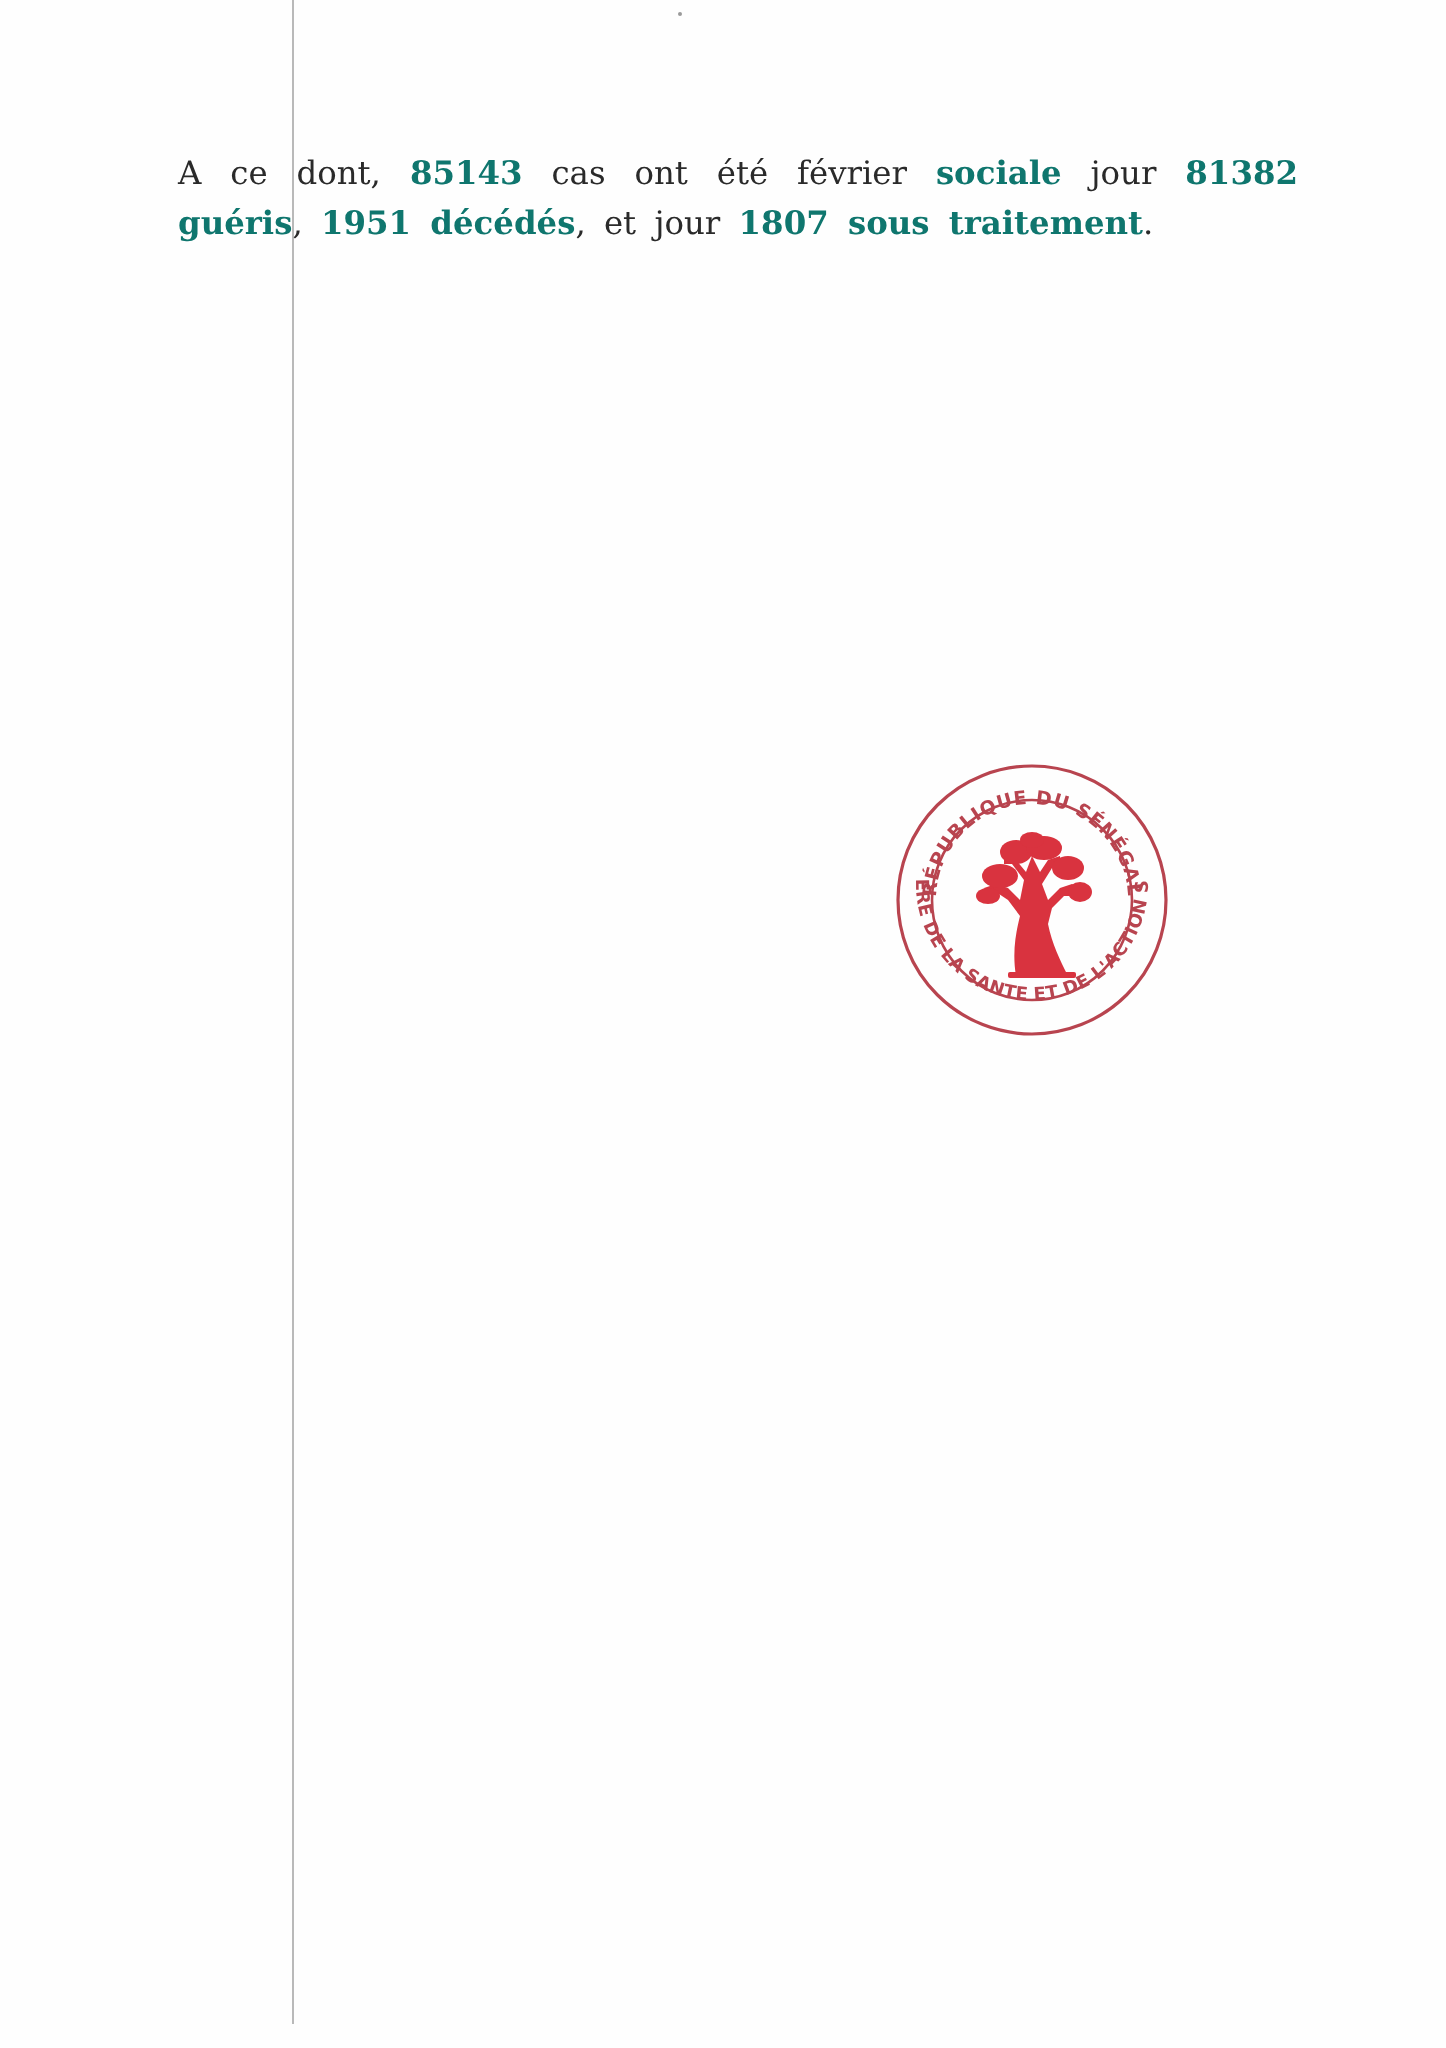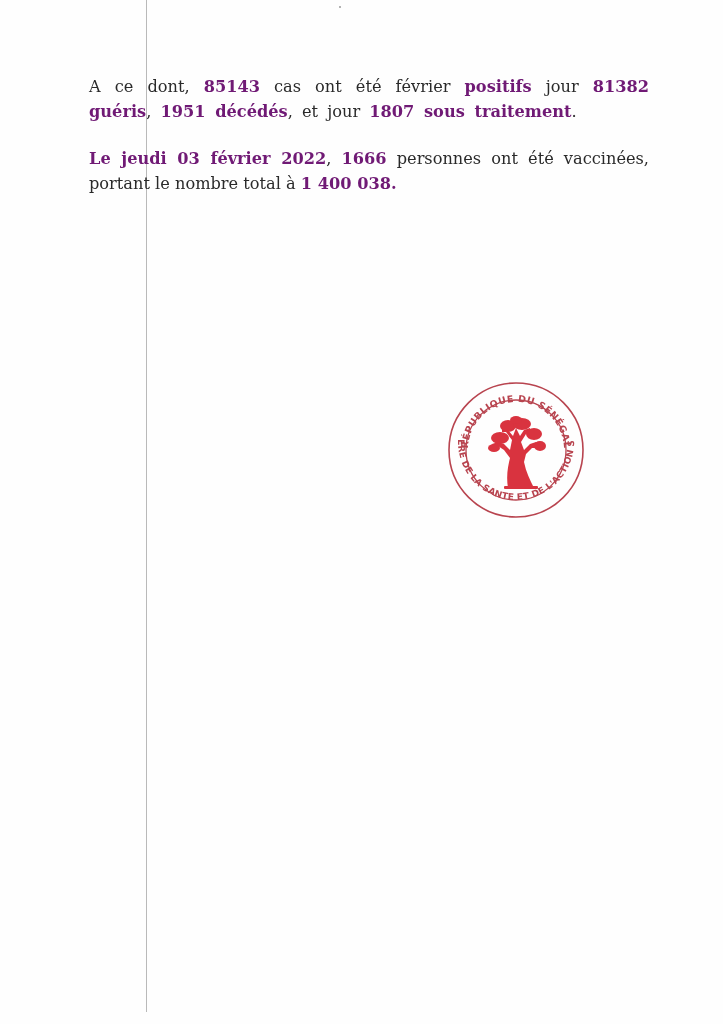--- a/index.html
+++ b/index.html
@@ -41,44 +41,41 @@
       line-height: 25px;
     }
     .para {
       margin: 0 0 22px 0;
       text-align: justify;
       text-align-last: left;
     }
     .para.p1 { word-spacing: 4px; }
     .para b {
       font-weight: bold;
-      color: #701a75;
+      color: #0f766e;
     }
     .stamp {
       position: absolute;
       left: 446px;
       top: 380px;
       width: 140px;
       height: 140px;
     }
   </style>
 </head>
 <body>
 
 <div class="scan-line"></div>
 <div class="speck"></div>
 
 <div class="content">
   <p class="para p1">
-    <span>A ce dont, </span><b>85143</b><span> cas ont été février </span><b>positifs</b><span> jour </span><b>81382 guéris</b><span>, </span><b>1951 décédés</b><span>, et jour </span><b>1807 sous traitement</b><span>.</span>
+    <span>A ce dont, </span><b>85143</b><span> cas ont été février </span><b>sociale</b><span> jour </span><b>81382 guéris</b><span>, </span><b>1951 décédés</b><span>, et jour </span><b>1807 sous traitement</b><span>.</span>
   </p>
 
-  <p class="para p2">
-    <b>Le jeudi 03 février 2022</b><span>, </span><b>1666</b><span> personnes ont été vaccinées, portant le nombre total à </span><b>1 400 038.</b>
-  </p>
 
 </div>
 
 <div class="stamp">
   <svg width="140" height="140" viewBox="0 0 140 140">
     <defs>
       <path id="topArc" d="M 22 70 A 48 48 0 0 1 118 70"></path>
       <path id="bottomArc" d="M 12 62 A 58 58 0 1 0 128 62"></path>
     </defs>
     <circle cx="70" cy="70" r="67" fill="none" stroke="#b8444f" stroke-width="1.6"></circle>

